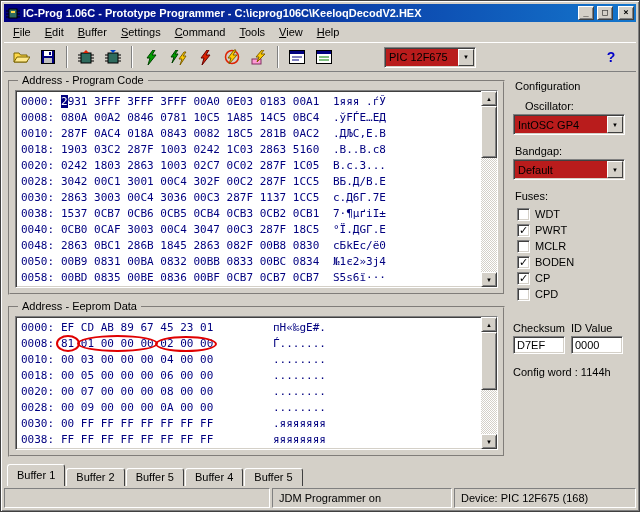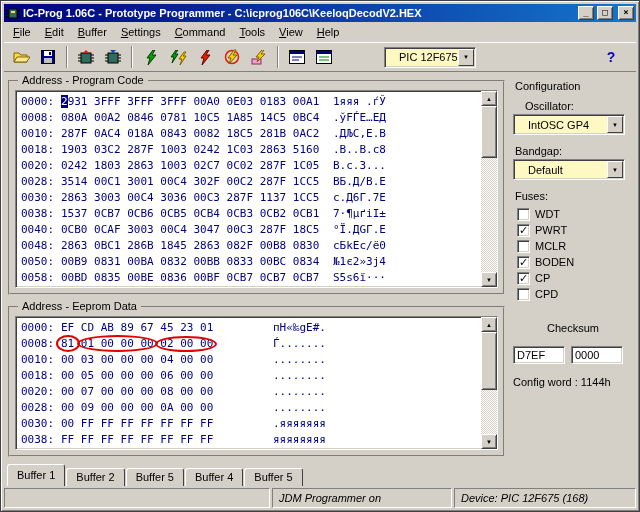--- a/index.html
+++ b/index.html
@@ -36,24 +36,24 @@
   
   .toolbar {
     height: 30px; flex: 0 0 30px; display: flex; align-items: center; gap: 1px;
     padding: 2px 4px; border-top: 1px solid #fff; border-bottom: 1px solid #808080;
   }
   .tbtn { width: 26px; height: 25px; display: flex; align-items: center; justify-content: center;
           background: transparent; border: 1px solid transparent; }
   .tsep { width: 2px; height: 22px; border-left: 1px solid #808080; border-right: 1px solid #fff; margin: 0 4px; }
 
   .combo {
-    height: 21px; background: #fef9c3; display: flex; align-items: center;
+    height: 21px; background: #b91c1c; display: flex; align-items: center;
     border: 1px solid; border-color: #808080 #fff #fff #808080;
     box-shadow: inset 1px 1px 0 #404040, inset -1px -1px 0 #d4d0c8;
-    padding-left: 14px;
+    padding-left: 4px;
   }
   .combo-text { flex: 1; white-space: nowrap; overflow: hidden; }
   .combo-btn {
     width: 16px; height: 17px; margin: 0 1px; background: #d4d0c8; flex: 0 0 16px;
     border: 1px solid; border-color: #fff #404040 #404040 #fff;
     font-size: 6px; display: flex; align-items: center; justify-content: center;
   }
   .device-combo { width: 92px; margin-left: 46px; }
   .help-btn { margin-left: auto; margin-right: 8px; font-size: 14px; font-weight: bold; color: #0000c8; }
 
@@ -114,43 +114,43 @@
   .config .combo { width: 112px; }
   .fuses-label { margin-bottom: 4px; }
   .fuse-row { display: flex; align-items: center; gap: 5px; height: 16px; padding-left: 4px; }
   .checkbox {
     width: 13px; height: 13px; background: #fff; flex: 0 0 13px;
     border: 1px solid; border-color: #808080 #fff #fff #808080;
     box-shadow: inset 1px 1px 0 #404040, inset -1px -1px 0 #d4d0c8;
     font-size: 11px; line-height: 11px; text-align: center; color: #000;
   }
   .sum-labels { display: flex; margin-top: 20px; }
-  .sum-labels span { width: 58px; margin-left: 34px; }
-  .sum-boxes { display: flex; gap: 6px; margin-top: 12px; }
+  .sum-labels span { width: 58px; }
+  .sum-boxes { display: flex; gap: 6px; margin-top: 2px; }
   .sumbox {
     width: 52px; height: 18px; background: #fff; padding: 2px 3px;
     border: 1px solid; border-color: #808080 #fff #fff #808080;
     box-shadow: inset 1px 1px 0 #404040, inset -1px -1px 0 #d4d0c8;
   }
   .config-word { margin-top: 12px; }
 
   
   .tabbar { height: 22px; flex: 0 0 22px; display: flex; align-items: flex-end; padding-left: 3px; }
   .tab {
     height: 18px; padding: 2px 9px; background: #d4d0c8; margin-right: 1px;
     border-top: 1px solid #fff; border-left: 1px solid #fff; border-right: 1px solid #404040;
     border-top-left-radius: 3px; border-top-right-radius: 3px;
   }
   .tab.active { height: 22px; padding-top: 4px; position: relative; z-index: 2; }
 
   
   .statusbar { height: 22px; flex: 0 0 22px; display: flex; gap: 2px; padding-top: 2px; }
   .status-panel {
     border: 1px solid; border-color: #808080 #fff #fff #808080;
-    display: flex; align-items: center; padding: 0 6px; height: 20px; font-style: italic;
+    display: flex; align-items: center; padding: 0 6px; height: 20px;
   }
   .sp-left { width: 266px; }
   .sp-mid { width: 180px; }
   .sp-right { flex: 1; }
 
   u { text-decoration: underline; }
   svg { display: block; }
 </style>
 </head>
 <body>
@@ -317,21 +317,21 @@
 
       <div class="groupbox program">
         <span class="group-label">Address - Program Code</span>
         <div class="hexwrap prog">
           <div class="hexrows" id="program-rows">
               <div class="hex-row"><span class="ha">0000:</span><span class="hh"><span class="cursor">2</span>931 3FFF 3FFF 3FFF 00A0 0E03 0183 00A1</span><span class="hs">1яяя .ѓЎ</span></div>
               <div class="hex-row"><span class="ha">0008:</span><span class="hh">080A 00A2 0846 0781 10C5 1A85 14C5 0BC4</span><span class="hs">.ўFЃЕ…ЕД</span></div>
               <div class="hex-row"><span class="ha">0010:</span><span class="hh">287F 0AC4 018A 0843 0082 18C5 281B 0AC2</span><span class="hs">.ДЉC‚Е.В</span></div>
               <div class="hex-row"><span class="ha">0018:</span><span class="hh">1903 03C2 287F 1003 0242 1C03 2863 5160</span><span class="hs">.В..B.c8</span></div>
               <div class="hex-row"><span class="ha">0020:</span><span class="hh">0242 1803 2863 1003 02C7 0C02 287F 1C05</span><span class="hs">B.c.З...</span></div>
-              <div class="hex-row"><span class="ha">0028:</span><span class="hh">3514 00C1 3001 00C4 302F 00C2 287F 1CC5</span><span class="hs">BБ.Д/В.Е</span></div>
+              <div class="hex-row"><span class="ha">0028:</span><span class="hh">3042 00C1 3001 00C4 302F 00C2 287F 1CC5</span><span class="hs">BБ.Д/В.Е</span></div>
               <div class="hex-row"><span class="ha">0030:</span><span class="hh">2863 3003 00C4 3036 00C3 287F 1137 1CC5</span><span class="hs">c.Д6Г.7Е</span></div>
               <div class="hex-row"><span class="ha">0038:</span><span class="hh">1537 0CB7 0CB6 0CB5 0CB4 0CB3 0CB2 0CB1</span><span class="hs">7·¶µґіІ±</span></div>
               <div class="hex-row"><span class="ha">0040:</span><span class="hh">0CB0 0CAF 3003 00C4 3047 00C3 287F 18C5</span><span class="hs">°Ї.ДGГ.Е</span></div>
               <div class="hex-row"><span class="ha">0048:</span><span class="hh">2863 0BC1 286B 1845 2863 082F 00B8 0830</span><span class="hs">cБkEc/ё0</span></div>
               <div class="hex-row"><span class="ha">0050:</span><span class="hh">00B9 0831 00BA 0832 00BB 0833 00BC 0834</span><span class="hs">№1є2»3ј4</span></div>
               <div class="hex-row"><span class="ha">0058:</span><span class="hh">00BD 0835 00BE 0836 00BF 0CB7 0CB7 0CB7</span><span class="hs">Ѕ5ѕ6ї···</span></div>
             </div>
           <div class="scrollbar">
             <span class="scroll-btn">▲</span>
             <span class="scroll-thumb thumb-prog"></span>

